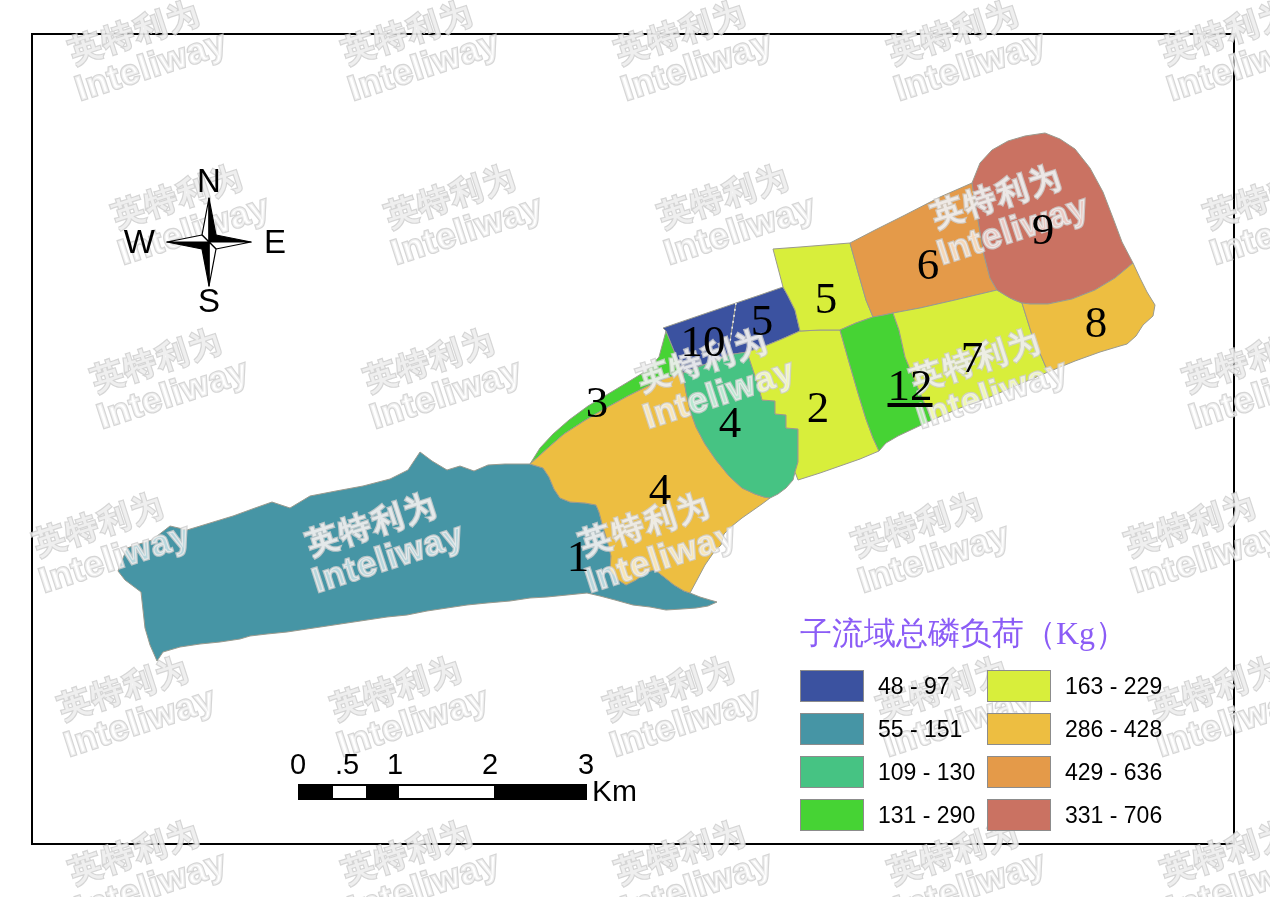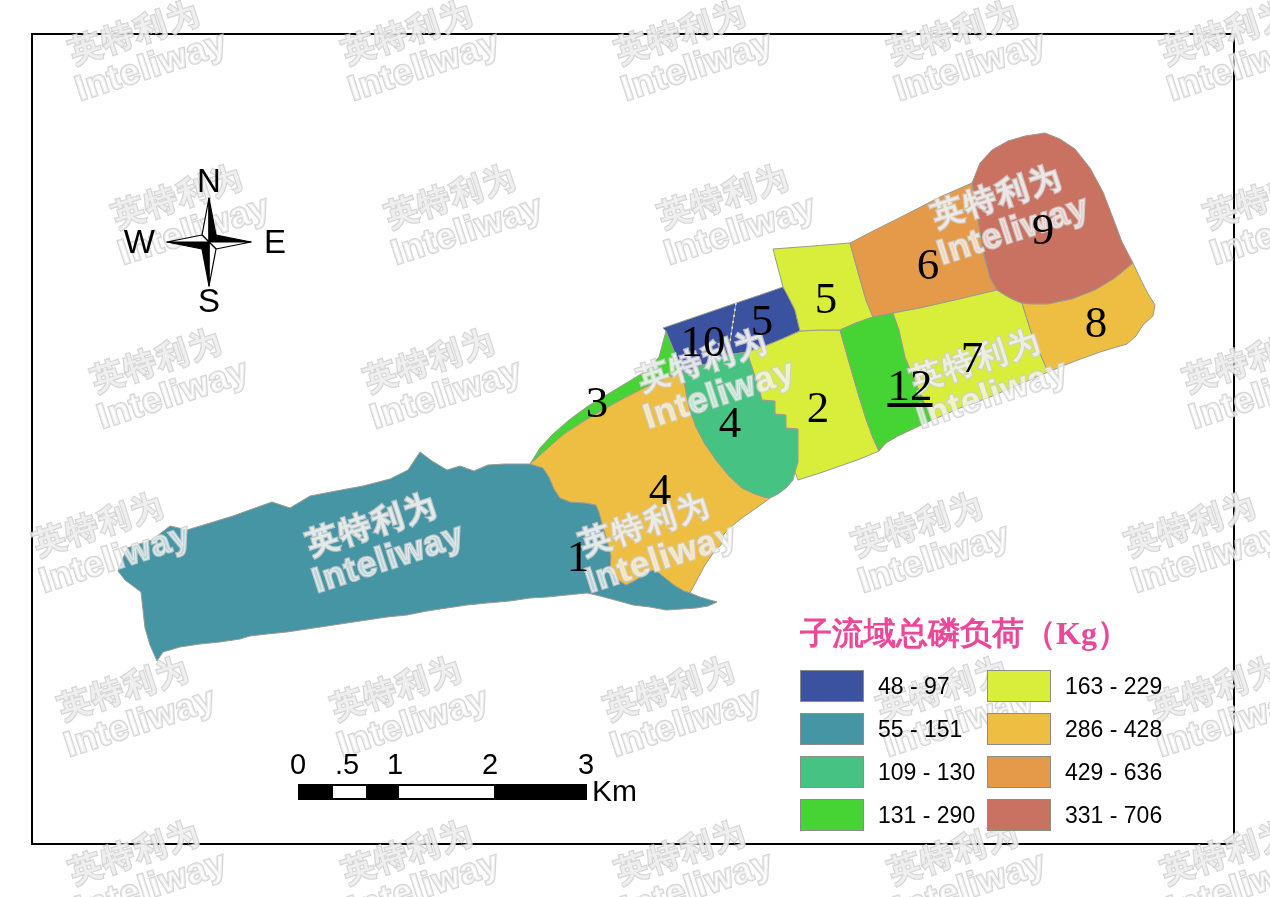--- a/index.html
+++ b/index.html
@@ -21,21 +21,21 @@
          color:#000;letter-spacing:1px;}
   #compass-svg{position:absolute;left:0;top:0;width:1270px;height:897px;z-index:4;
                pointer-events:none;}
   #compass-svg text{font-family:"Liberation Sans",sans-serif;font-size:33px;fill:#000;}
   #labels-layer{position:absolute;left:0;top:0;width:1270px;height:897px;z-index:4;
                 pointer-events:none;}
   .rlabel{position:absolute;transform:translate(-50%,-50%);
           font-family:"Liberation Serif","DejaVu Serif",serif;font-size:45px;color:#000;}
   #legend{position:absolute;left:800px;top:612px;width:400px;z-index:4;}
   #legend-title{font-family:"Liberation Serif","DejaVu Serif",serif;font-size:32px;
-                font-weight:bold;color:#ec4899;white-space:nowrap;}
+                font-weight:normal;color:#8b5cf6;white-space:nowrap;}
   #legend-items{position:relative;margin-top:14px;height:230px;}
   .lg-row{position:absolute;height:32px;}
   .lg-swatch{position:absolute;left:0;top:0;width:64px;height:32px;
              border:1px solid #8c8c8c;box-sizing:border-box;}
   .lg-label{position:absolute;left:78px;top:50%;transform:translateY(-50%);
             font-size:23px;color:#000;white-space:nowrap;}
   #scalebar{position:absolute;left:0;top:0;width:1048px;height:897px;z-index:4;
             pointer-events:none;}
   .sb-tick{position:absolute;transform:translateX(-50%);font-size:29px;color:#000;top:748px;}
   #sb-bar{position:absolute;left:298px;top:784px;width:289px;height:16px;background:#fff;

